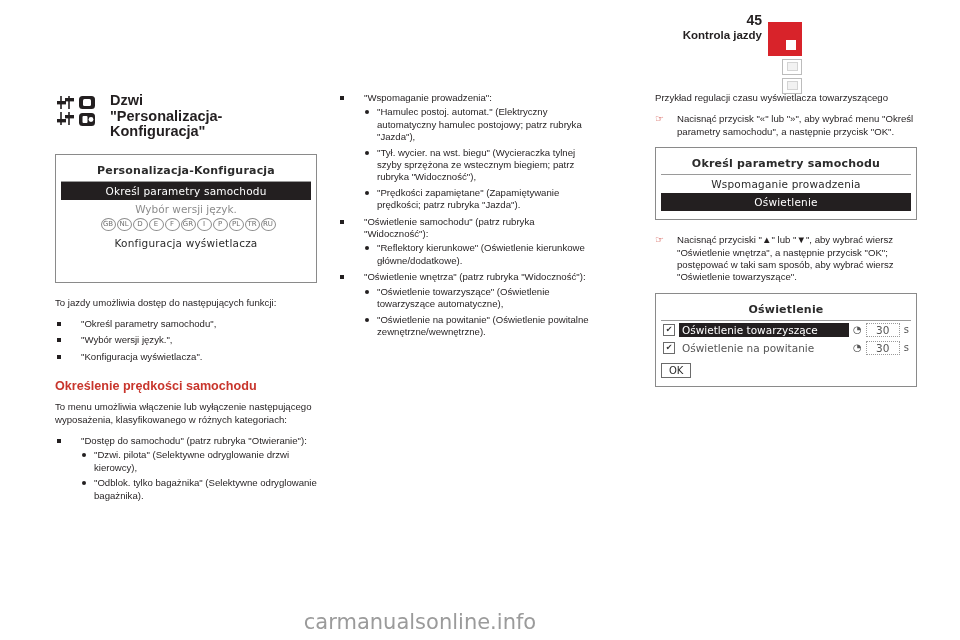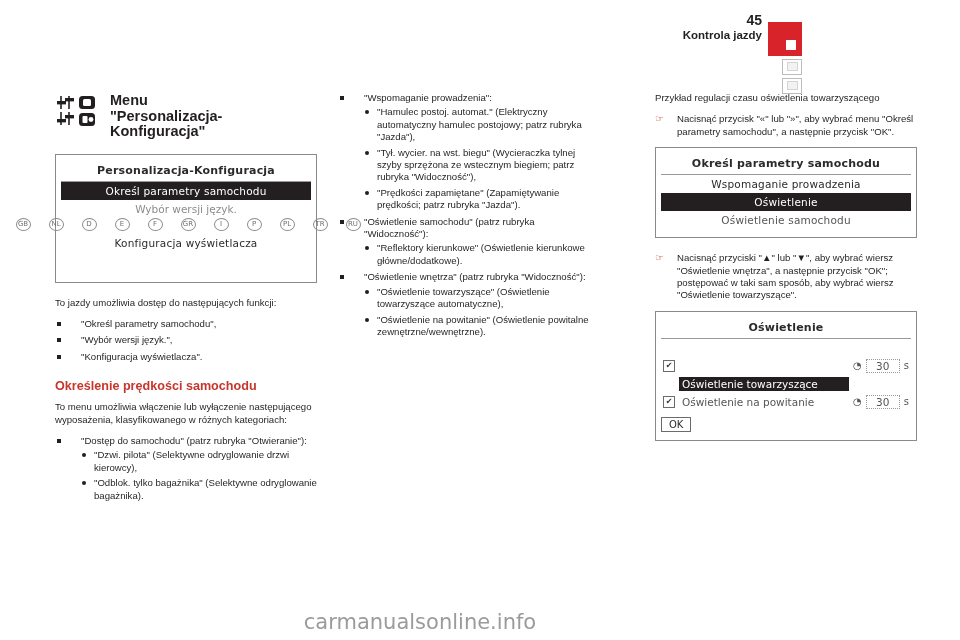--- a/index.html
+++ b/index.html
@@ -67,34 +67,34 @@
     padding:3px 0 3px 0;letter-spacing:0.2px;
   }
   .screen-row.dark{color:#2b2b2b;}
   .screen-row.selected{
     background:#231f20;color:#ffffff;font-weight:normal;
   }
   .lang-row{
     display:flex;justify-content:center;align-items:center;gap:3px;
     font-size:10.5px;color:#8c8c8c;padding:3px 0;flex-direction:column;
   }
-  .lang-chips{display:inline-flex;gap:18px;margin-left:4px;}
+  .lang-chips{display:inline-flex;gap:1px;margin-left:4px;}
   .chip{
     display:inline-block;min-width:11px;height:11px;line-height:11px;
     border:1px solid #8c8c8c;border-radius:50%;
     font-size:7px;text-align:center;color:#6e6e6e;padding:0 1px;
     font-family:"DejaVu Sans", sans-serif;
   }
   .screen-spacer{height:22px;}
   
   .chk-row{
     display:flex;align-items:center;font-size:10.5px;color:#555;
     padding:2px 2px;gap:4px;
   }
-  .chk-row.selected .chk-label{background:#231f20;color:#ffffff;margin-top:36px;}
+  .chk-row.selected .chk-label{background:#231f20;color:#ffffff;}
   .chk-box{
     width:10px;height:10px;border:1px solid #6b6b6b;flex:0 0 auto;
     font-size:8px;line-height:9px;text-align:center;color:#333;background:#fff;
   }
   .chk-label{flex:1 1 auto;padding:1px 3px;white-space:nowrap;}
   .clock-ico{flex:0 0 auto;font-size:10px;color:#555;}
   .val-box{
     flex:0 0 auto;border:1px dotted #9a9a9a;padding:0px 6px;
     font-size:10.5px;color:#555;min-width:20px;text-align:center;
   }
@@ -176,21 +176,21 @@
         <rect x="2" y="25" width="9" height="3.4" fill="#231f20"></rect>
         <rect x="10" y="21" width="9" height="3.4" fill="#231f20"></rect>
         <rect x="24" y="2" width="16" height="13" rx="3.5" fill="#231f20"></rect>
         <rect x="28" y="5" width="8" height="7" rx="1.5" fill="#ffffff"></rect>
         <rect x="24" y="19" width="16" height="13" rx="3.5" fill="#231f20"></rect>
         <rect x="27.5" y="22" width="5" height="7" rx="1" fill="#ffffff"></rect>
         <circle cx="36" cy="25.5" r="2.4" fill="#ffffff"></circle>
       </svg>
     </span>
     <div class="title-text">
-      <div>Menu</div>
+      <div>Dzwi</div>
       <div>"Personalizacja-</div>
       <div>Konfiguracja"</div>
     </div>
   </div>
 
   <div class="screen">
     <div class="screen-pad">
       <div class="screen-title">Personalizacja-Konfiguracja</div>
       <div class="screen-row selected">Określ parametry samochodu</div>
       <div class="lang-row">
@@ -258,33 +258,32 @@
       <ul class="lvl2">
         <li>"Oświetlenie towarzyszące" (Oświetlenie towarzyszące automatyczne),</li>
         <li>"Oświetlenie na powitanie" (Oświetlenie powitalne zewnętrzne/wewnętrzne).</li>
       </ul>
     </li>
   </ul>
 </div>
 
 <div class="col col-right">
 
-  <p class="body">Przykład regulacji czasu oświetlenia towarzyszącego</p>
+  <p class="body">Przykład regulacji czasu wyświetlacza towarzyszącego</p>
 
   <div class="arrow-item">
     <span class="ptr">☞</span>
     <span>Nacisnąć przycisk "«" lub "»", aby wybrać menu "Określ parametry samochodu", a następnie przycisk "OK".</span>
   </div>
 
   <div class="screen">
     <div class="screen-pad">
       <div class="screen-title">Określ parametry samochodu</div>
       <div class="screen-row dark">Wspomaganie prowadzenia</div>
       <div class="screen-row selected">Oświetlenie</div>
-      <div class="screen-row">Oświetlenie samochodu</div>
     </div>
   </div>
 
   <div class="arrow-item">
     <span class="ptr">☞</span>
     <span>Nacisnąć przyciski "▲" lub "▼", aby wybrać wiersz "Oświetlenie wnętrza", a następnie przycisk "OK"; postępować w taki sam sposób, aby wybrać wiersz "Oświetlenie towarzyszące".</span>
   </div>
 
   <div class="screen">
     <div class="screen-pad">

